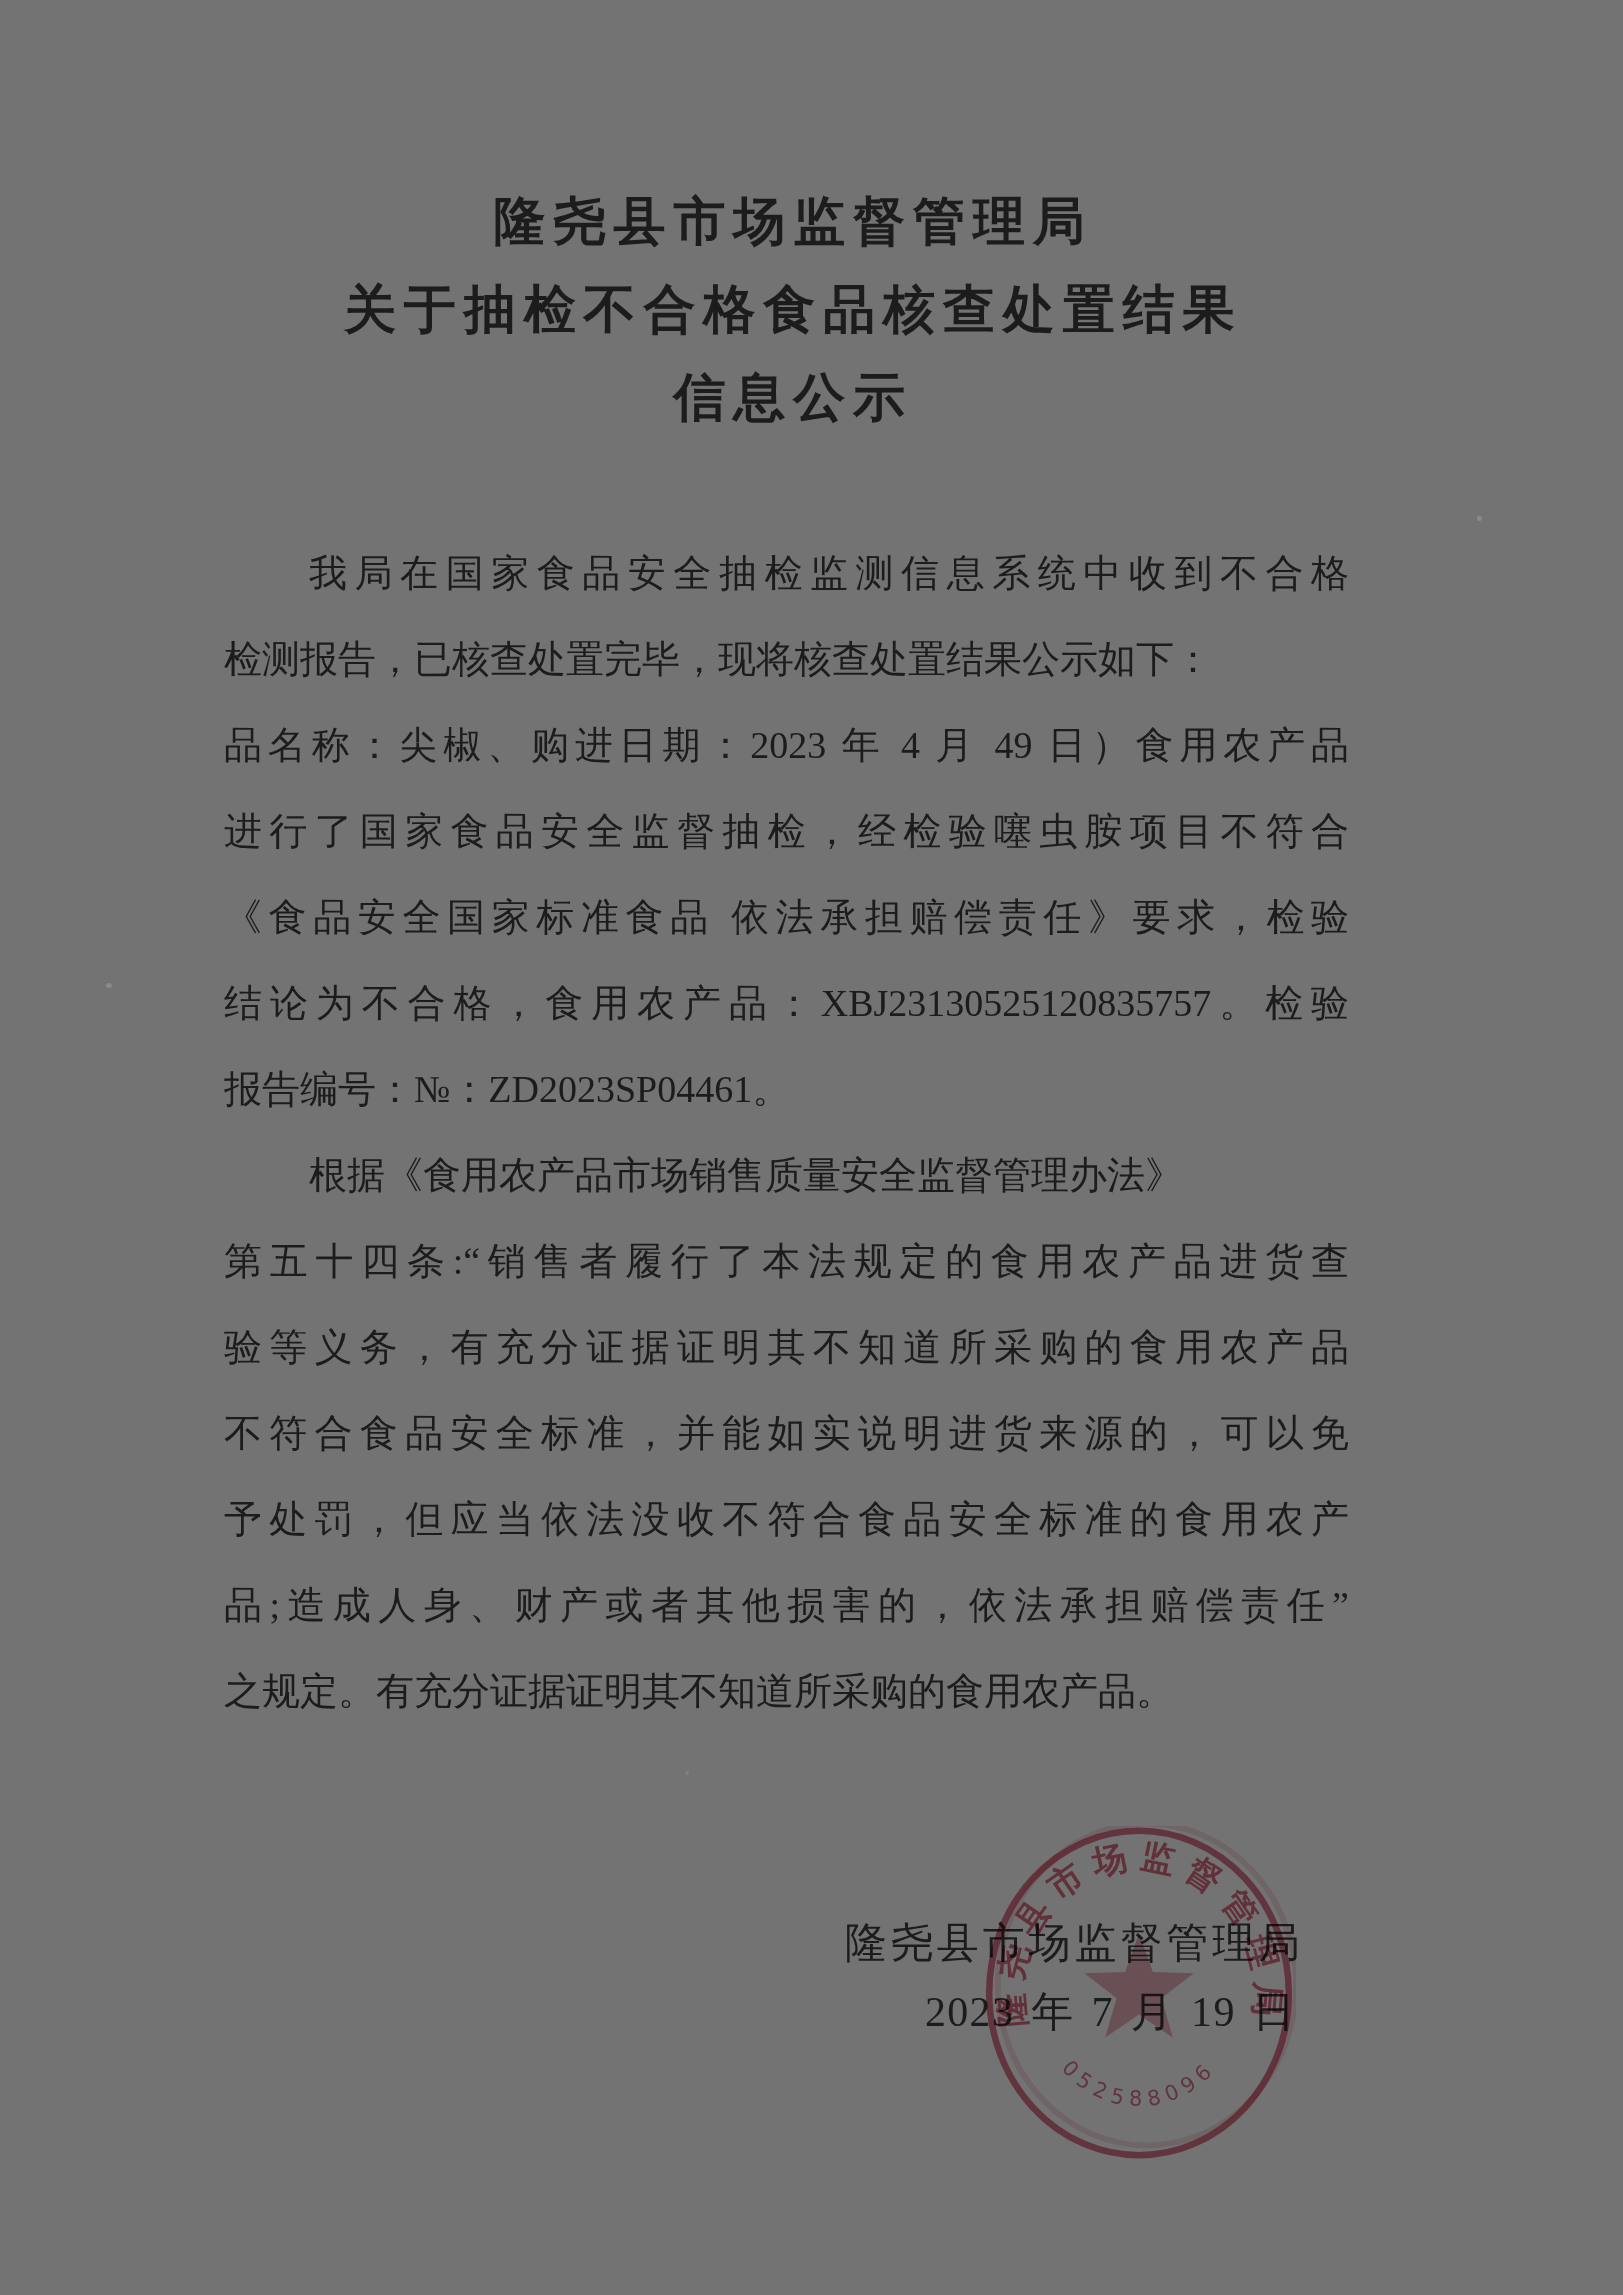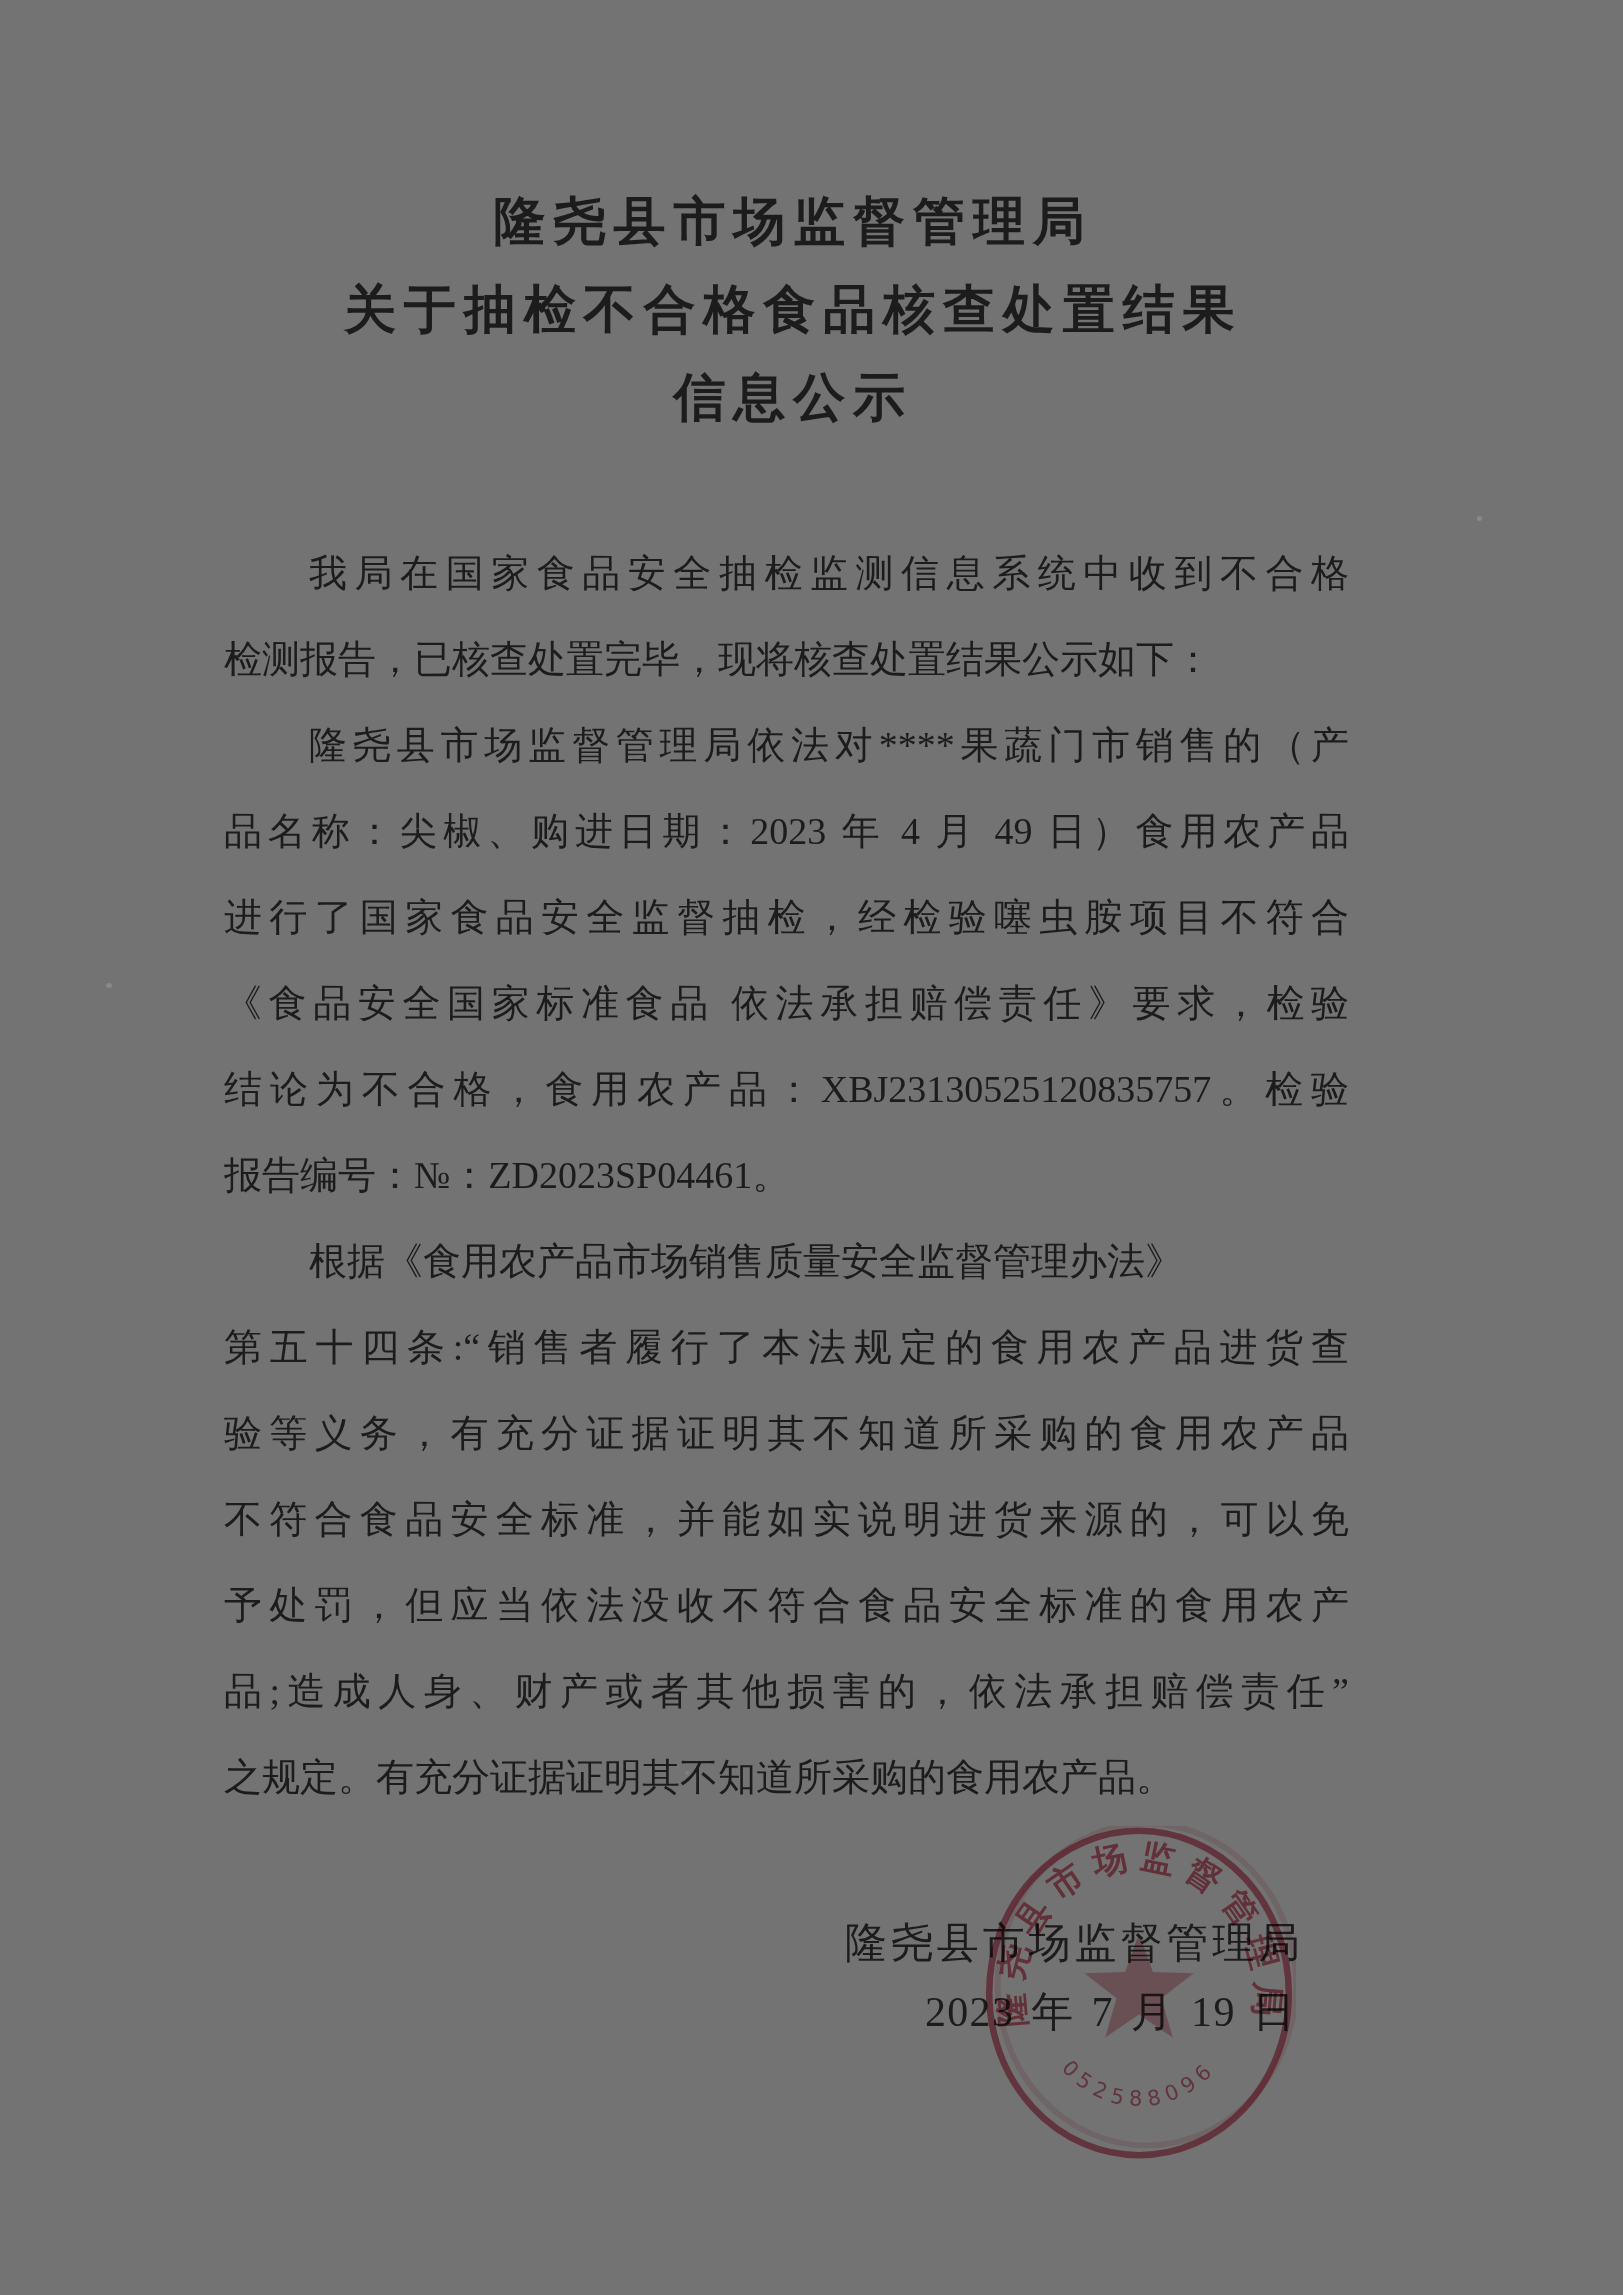--- a/index.html
+++ b/index.html
@@ -106,21 +106,20 @@
 
   <div class="title-block" style="color: rgb(28, 28, 28);">
     <div class="title-line">隆尧县市场监督管理局</div>
     <div class="title-line">关于抽检不合格食品核查处置结果</div>
     <div class="title-line">信息公示</div>
   </div>
 
   <div class="body-block" id="body-lines" style="color: rgb(28, 28, 28);">
       <div class="body-line indent justify">我局在国家食品安全抽检监测信息系统中收到不合格</div>
       <div class="body-line">检测报告，已核查处置完毕，现将核查处置结果公示如下：</div>
-      <div class="body-line indent justify">隆尧县市场监督管理局依法对****果蔬门市销售的（产</div>
       <div class="body-line justify">品名称：尖椒、购进日期：2023 年 4 月 49 日）食用农产品</div>
       <div class="body-line justify">进行了国家食品安全监督抽检，经检验噻虫胺项目不符合</div>
       <div class="body-line justify">《食品安全国家标准食品 依法承担赔偿责任》要求，检验</div>
       <div class="body-line justify">结论为不合格，食用农产品：XBJ23130525120835757。检验</div>
       <div class="body-line">报告编号：№：ZD2023SP04461。</div>
       <div class="body-line indent">根据《食用农产品市场销售质量安全监督管理办法》</div>
       <div class="body-line justify">第五十四条:“销售者履行了本法规定的食用农产品进货查</div>
       <div class="body-line justify">验等义务，有充分证据证明其不知道所采购的食用农产品</div>
       <div class="body-line justify">不符合食品安全标准，并能如实说明进货来源的，可以免</div>
       <div class="body-line justify">予处罚，但应当依法没收不符合食品安全标准的食用农产</div>

